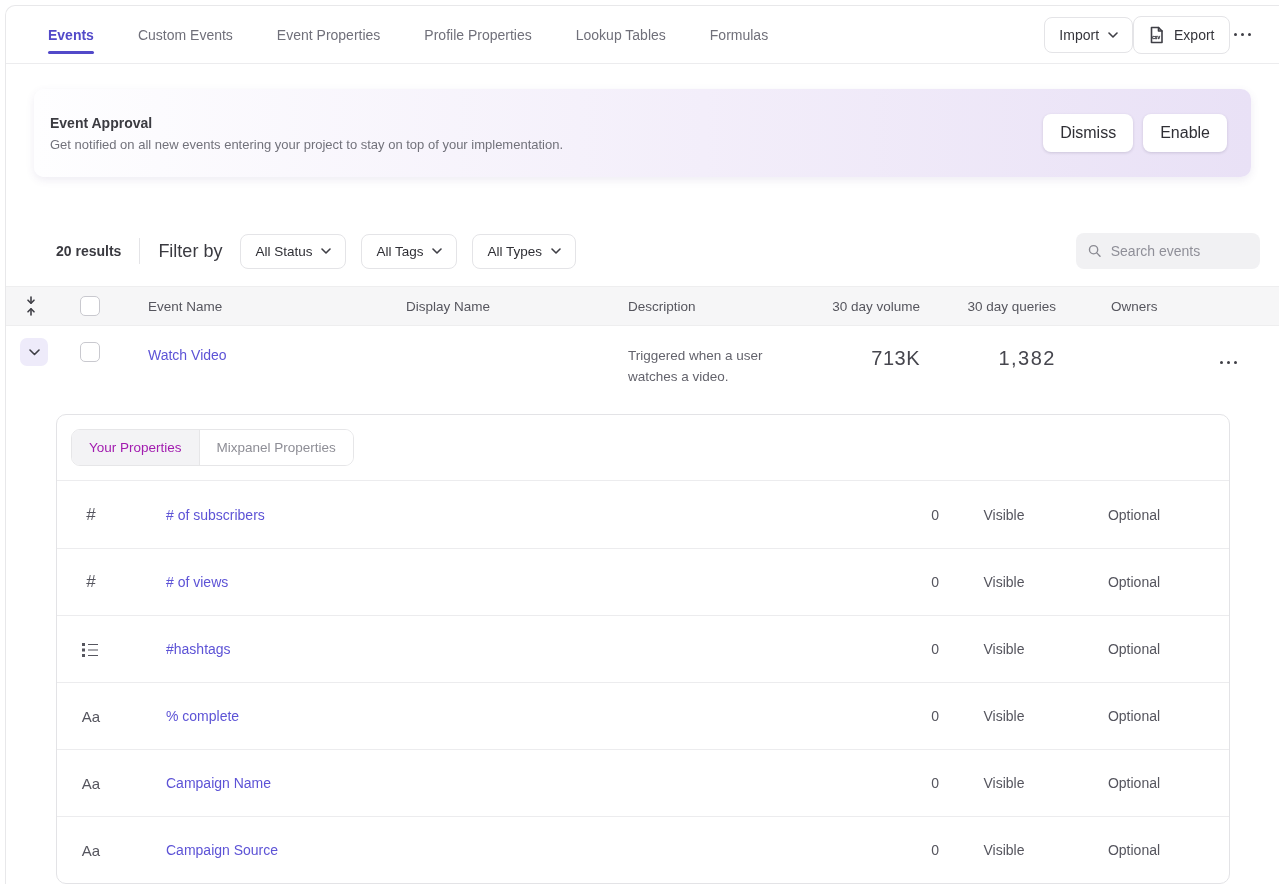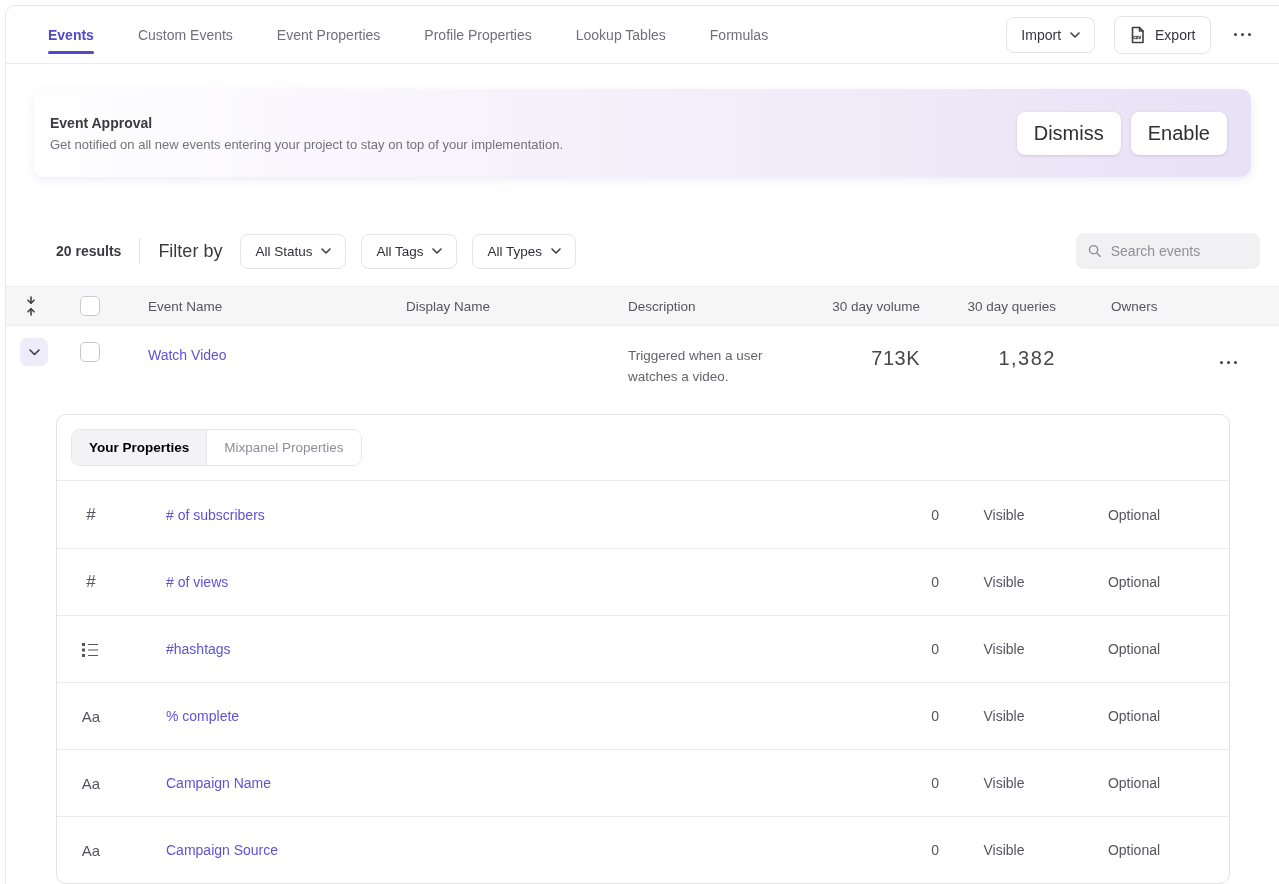--- a/index.html
+++ b/index.html
@@ -12,37 +12,37 @@
 
   
   .topbar { display:flex; align-items:center; height:58px;
     border-bottom:1px solid #ececee; padding:0 24px 0 42px; border-top-left-radius:10px;justify-content:center; }
   .tabs { display:flex; gap:44px; height:100%; }
   .tab { position:relative; display:flex; align-items:center; font-size:14px;
     color:#70707a; cursor:pointer; white-space:nowrap; }
   .tab.active { color:#5249c9; font-weight:700; }
   .tab.active::after { content:""; position:absolute; left:0; right:0; bottom:9px;
     height:3.5px; border-radius:2px; background:#5249c9; }
-  .topbar-actions { margin-left:auto; display:flex; align-items:center; gap:19px; }
+  .topbar-actions { margin-left:auto; display:flex; align-items:center; }
   .btn { display:inline-flex; align-items:center; gap:9px; background:#fff;
     border:1px solid #e4e4e7; border-radius:8px; padding:9px 14px;
     font-size:14px; color:#35353b; cursor:pointer; font-family:inherit; }
   .dots { display:inline-flex; gap:3.5px; align-items:center; cursor:pointer; padding:4px; }
   .dots i { width:3.5px; height:3.5px; border-radius:50%; background:#3f3f46; }
 
   
   .banner { margin:25px 28px 0 28px; height:88px; border-radius:10px;
     display:flex; align-items:center; padding:0 24px 0 16px;
     background:linear-gradient(90deg, #fefeff 0%, #f3eefa 55%, #e9e1f6 100%);
     box-shadow:0 3px 9px rgba(90,70,140,0.10); }
   .banner-title { font-size:14px; font-weight:700; color:#3b3b41; margin-bottom:6px; }
   .banner-desc { font-size:13px; color:#72727b; }
   .banner-actions { margin-left:auto; display:flex; gap:10px; }
   .banner-btn { background:#fff; border:none; border-radius:8px; padding:10px 17px;
-    font-size:20px; color:#2f2f35; font-family:inherit; cursor:pointer;
+    font-size:16px; color:#2f2f35; font-family:inherit; cursor:pointer;
     box-shadow:0 1px 3px rgba(40,30,70,0.16); }
 
   
   .filterbar { display:flex; align-items:center; margin:56px 19px 0 50px; }
   .results { font-size:14px; font-weight:700; color:#3a3a40; }
   .vdiv { width:1px; height:26px; background:#e4e4e7; margin:0 18px; }
   .filter-by { font-size:18px; font-weight:500; color:#3a3a40; margin-right:18px; }
   .drop { display:inline-flex; align-items:center; gap:9px; border:1px solid #e4e4e7;
     border-radius:8px; padding:9px 14px; font-size:13.5px; font-weight:500;
     color:#2f2f35; margin-right:15px; background:#fff; cursor:pointer; font-family:inherit; }
@@ -76,21 +76,21 @@
   .desc { font-size:13.5px; color:#63636c; line-height:21px; max-width:175px; padding-top:3px; }
   .numval { font-size:20px; color:#46464e; font-variant-numeric:tabular-nums;
     letter-spacing:0.5px; padding-top:5px; }
 
   
   .panel { margin:15px 49px 0 50px; border:1px solid #e3e3e6; border-radius:10px; }
   .panel-head { padding:14px; border-bottom:1px solid #ececee; }
   .seg { display:inline-flex; border:1px solid #e6e6e8; border-radius:9px; overflow:hidden; }
   .seg-tab { padding:10px 17px; font-size:13.5px; background:#fff; color:#8e8e96;
     cursor:pointer; border:none; font-family:inherit; }
-  .seg-tab.active { background:#f3f3f5; color:#000000; font-weight:700;
+  .seg-tab.active { background:#f3f3f5; color:#a21caf; font-weight:400;
     border-right:1px solid #e6e6e8; }
 
   .prop-row { display:grid;
     grid-template-columns:62px 1fr 100px 130px 130px 30px;
     align-items:center; height:67px; padding-left:14px; }
   .prop-row + .prop-row { border-top:1px solid #ececee; }
   .prop-icon { position:relative; width:22px; height:22px; margin-left:9px;
     color:#55555e; display:flex; align-items:center; justify-content:center; }
   .prop-icon[data-icon="number-icon"]::before { content:"#"; font-size:17px; color:#55555e; }
   .prop-icon[data-icon="text-icon"]::before { content:"Aa"; font-size:15px;

